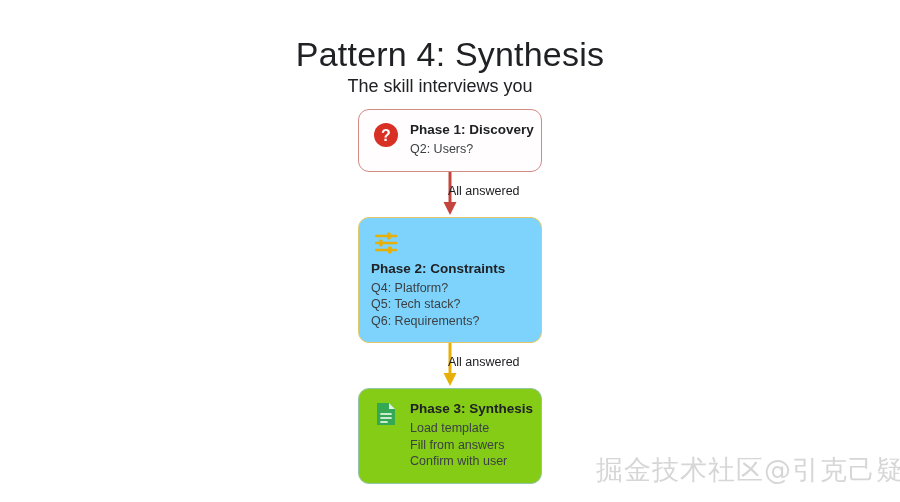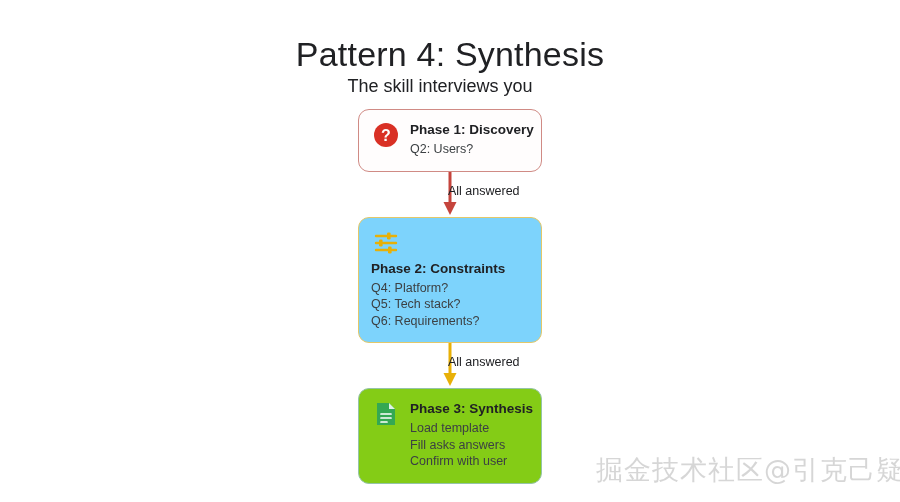--- a/index.html
+++ b/index.html
@@ -226,21 +226,21 @@
           <g stroke="#ffffff" stroke-width="1.7" stroke-linecap="round">
             <line x1="8" y1="13" x2="18" y2="13"></line>
             <line x1="8" y1="17" x2="18" y2="17"></line>
             <line x1="8" y1="21" x2="14" y2="21"></line>
           </g>
         </svg>
       </div>
       <div class="box-body">
         <div class="box-title">Phase 3: Synthesis</div>
         <div class="box-line">Load template</div>
-        <div class="box-line">Fill asks answers</div>
+        <div class="box-line">Fill from answers</div>
         <div class="box-line">Confirm with user</div>
       </div>
     </div>
 
   </div>
 
   <div class="caption">Agent asks, user answers - skill drives the conversation</div>
 
   <div class="watermark">掘金技术社区@引克己疑</div>
 

